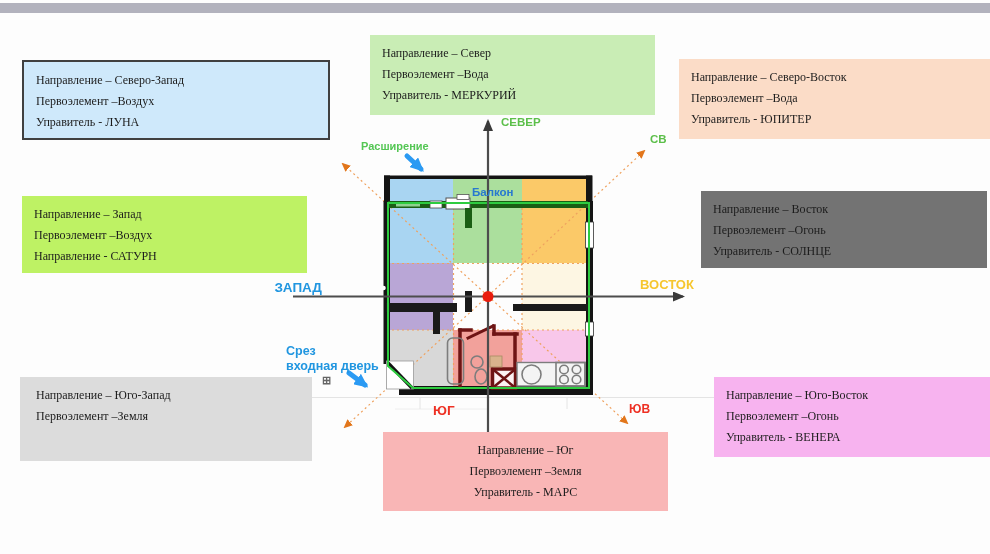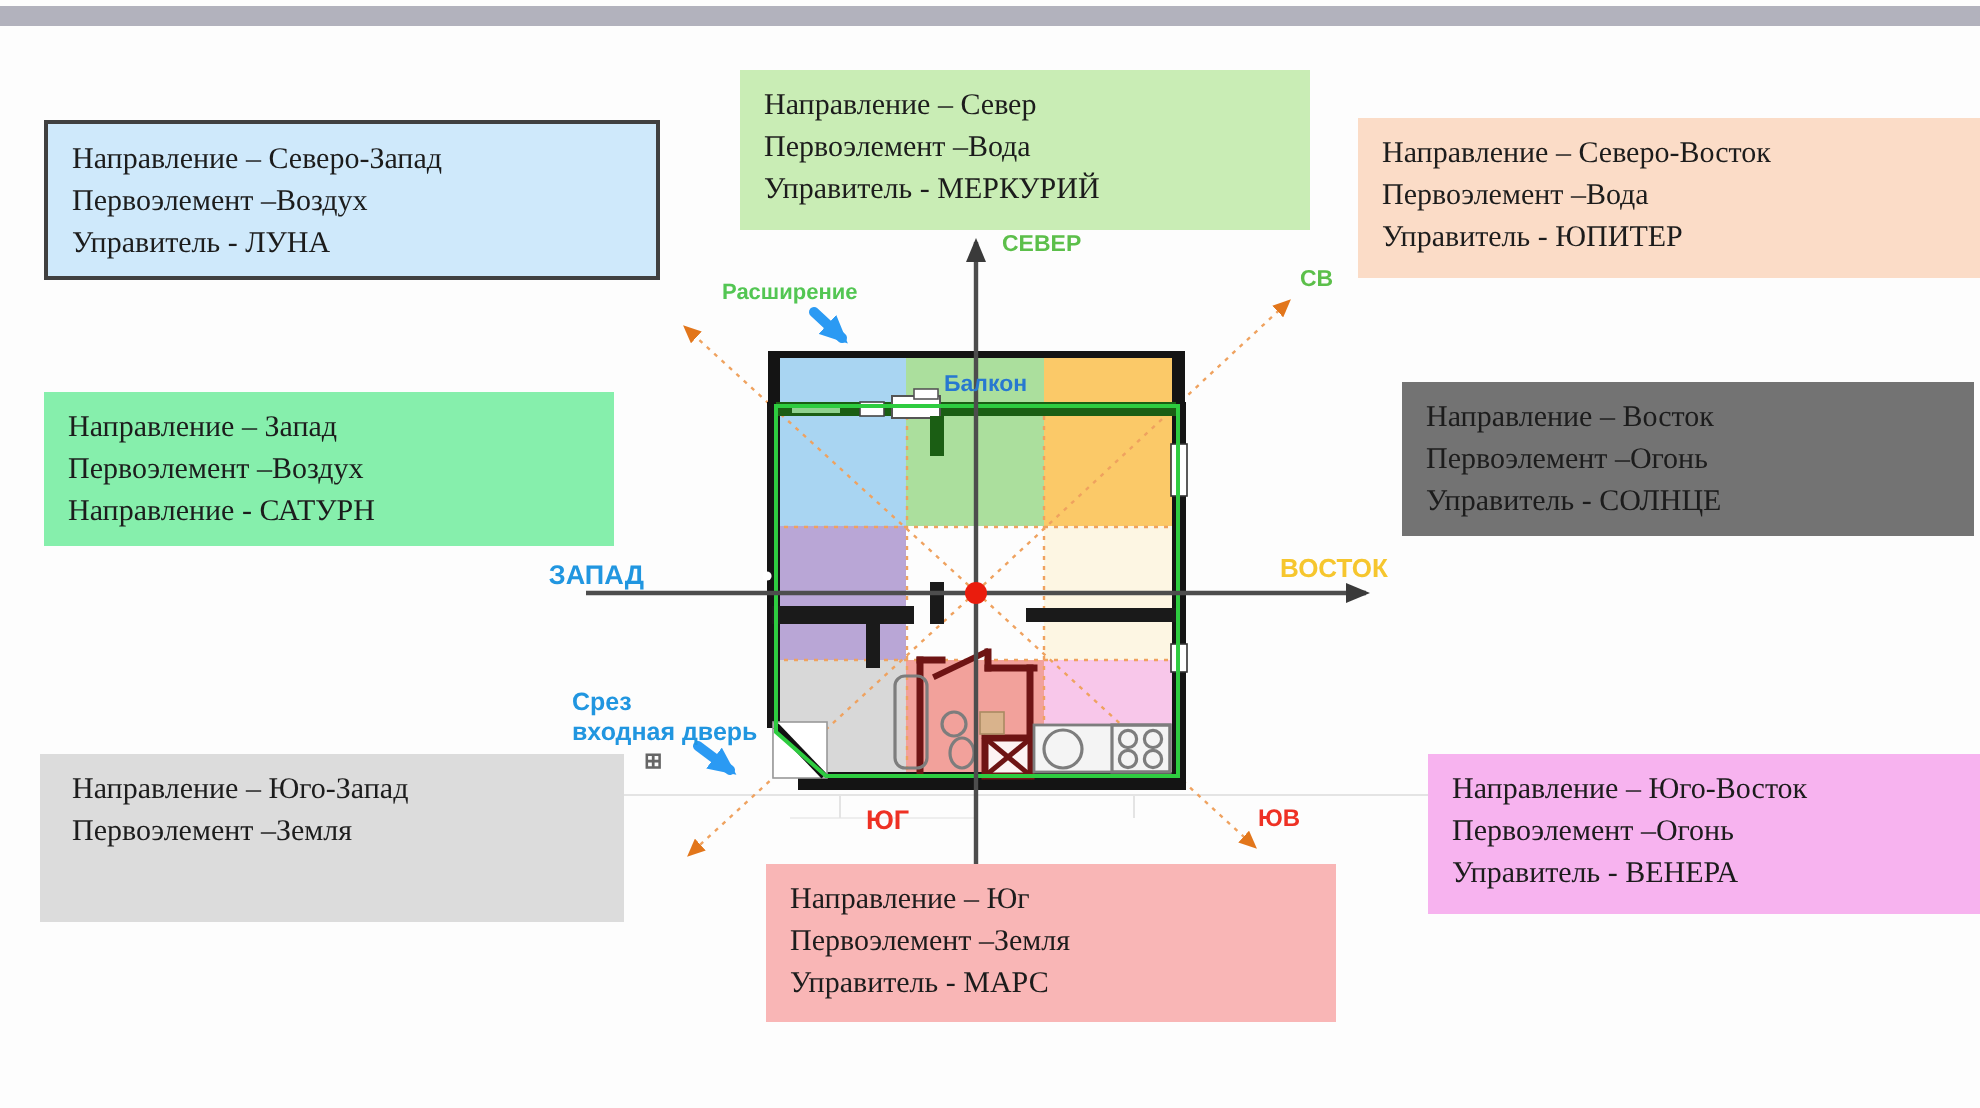--- a/index.html
+++ b/index.html
@@ -4,31 +4,31 @@
 <style>
   html,body{margin:0;padding:0;}
   body{
     width:990px;height:554px;position:relative;overflow:hidden;
     background:#fdfdfd;font-family:"Liberation Sans",sans-serif;
   }
   .topbar{position:absolute;left:0;top:3px;width:990px;height:10px;background:#b2b2bd;}
   #diagram-svg{position:absolute;left:0;top:0;z-index:1;}
   .ibox{
     position:absolute;z-index:2;box-sizing:border-box;
-    font-family:"Liberation Serif",serif;font-size:15px;line-height:21px;
+    font-family:"Liberation Serif",serif;font-size:12px;line-height:21px;
     color:#1c1c1c;padding:8px 12px;
   }
   .ibox .ln{white-space:nowrap;}
   .b-nw{left:22px;top:60px;width:308px;height:80px;background:#cfe9fb;border:2px solid #404040;}
   .b-n {left:370px;top:35px;width:285px;height:80px;background:#c9edb5;}
   .b-ne{left:679px;top:59px;width:344px;height:80px;background:#fbdcc7;}
-  .b-w {left:22px;top:196px;width:285px;height:77px;background:#86efac;}
+  .b-w {left:22px;top:196px;width:285px;height:77px;background:#bef264;}
   .b-e {left:701px;top:191px;width:286px;height:77px;background:#737373;}
   .b-sw{left:20px;top:377px;width:292px;height:84px;background:#dcdcdc;padding-left:16px;}
-  .b-s {left:383px;top:432px;width:285px;height:79px;background:#f9b6b6;}
+  .b-s {left:383px;top:432px;width:285px;height:79px;background:#f9b6b6;text-align:center;}
   .b-se{left:714px;top:377px;width:302px;height:80px;background:#f7b3ef;}
   text{font-family:"Liberation Sans",sans-serif;font-weight:bold;}
 </style>
 </head>
 <body>
 
 <div class="topbar"></div>
 
 <svg id="diagram-svg" width="990" height="554" viewBox="0 0 990 554" xmlns="http://www.w3.org/2000/svg">
   <defs>

